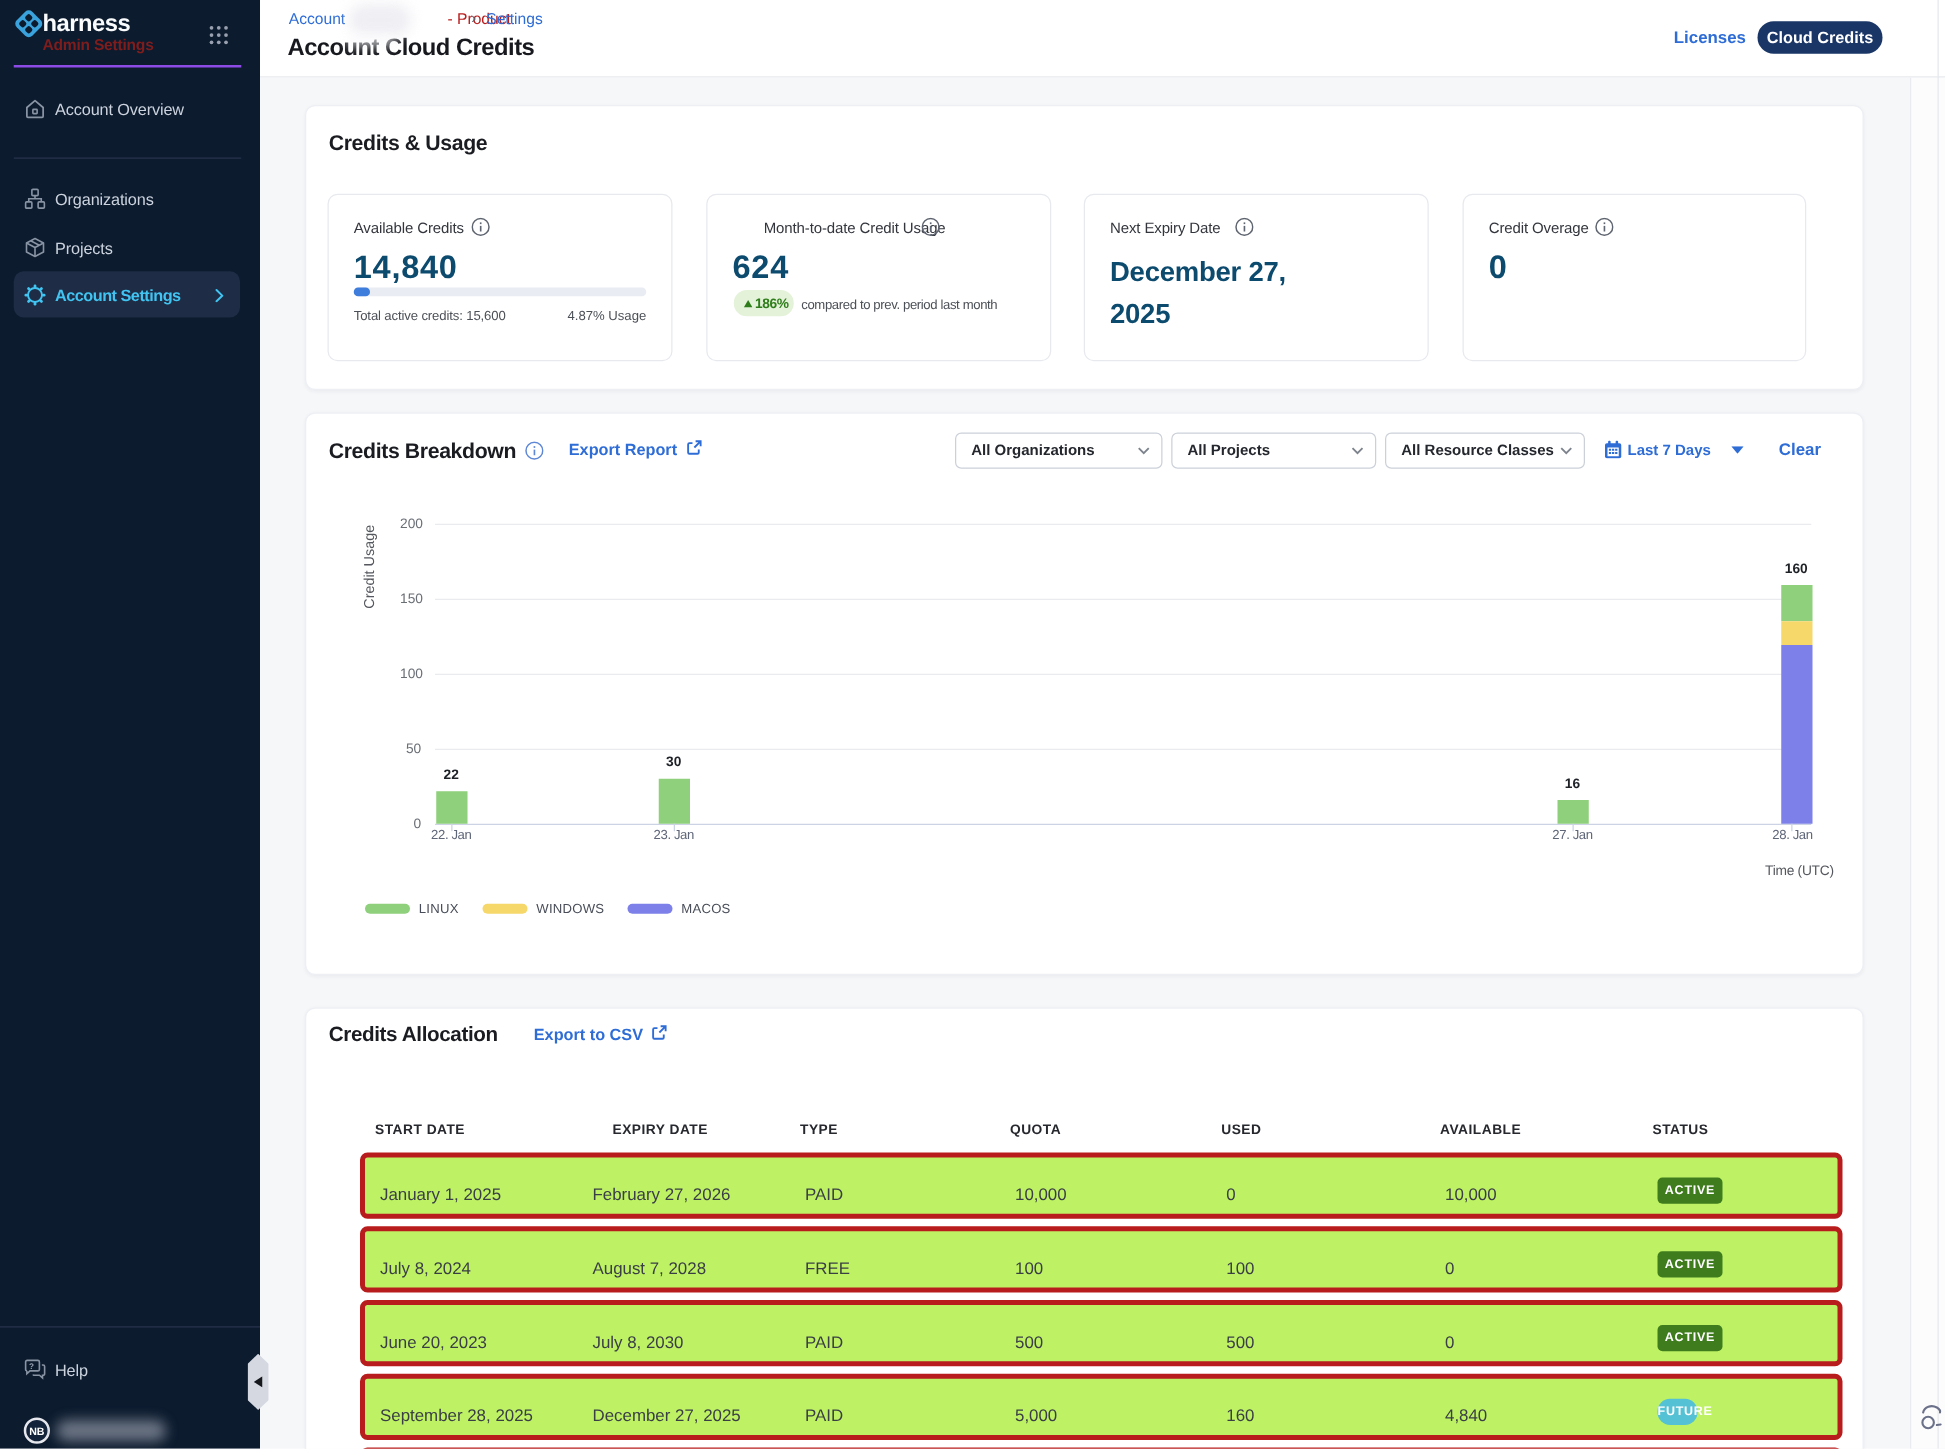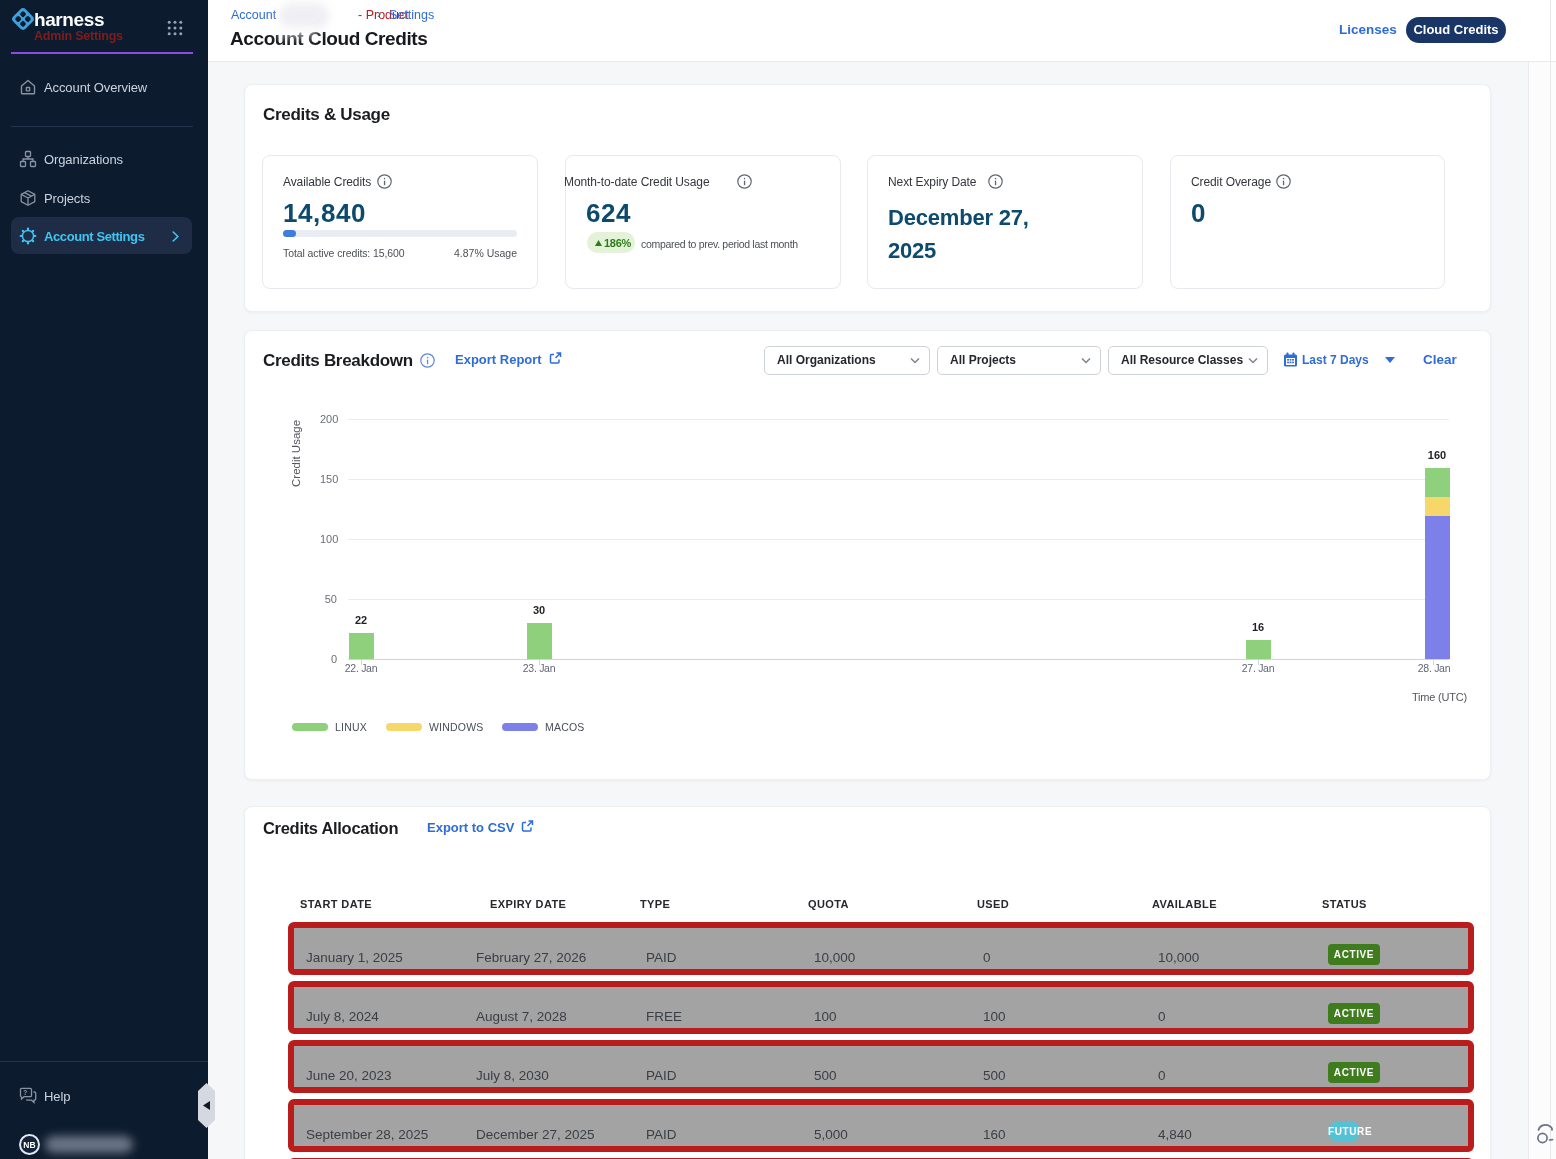--- a/index.html
+++ b/index.html
@@ -17,21 +17,21 @@
 .bigv { position:absolute; font-size:26px; font-weight:bold; color:#0c4a6e; line-height:1; letter-spacing:0.6px; }
 .lbl { position:absolute; font-size:12px; letter-spacing:-0.1px; color:#33363d; line-height:1; }
 .lnk { position:absolute; font-weight:bold; color:#2e6cd6; line-height:1; white-space:nowrap; }
 .dd { position:absolute; height:29px; background:#fff; border:1px solid #ccd1d9; border-radius:5px; font-size:12px; font-weight:bold; color:#24272d; line-height:27px; padding-left:12px; }
 .dd svg { position:absolute; right:9px; top:10px; }
 .bar { position:absolute; }
 .axlbl { position:absolute; font-size:11px; color:#6a6e75; line-height:1; }
 .blbl { position:absolute; font-size:11px; font-weight:bold; color:#1e2126; line-height:1; transform:translateX(-50%); }
 .gline { position:absolute; height:1px; background:#eaebef; }
 .th { position:absolute; font-size:11px; font-weight:bold; color:#26282e; letter-spacing:0.4px; line-height:1; }
-.row { position:absolute; left:288px; width:1186px; height:53px; background:#a3a3a3; border:6px solid #b91c1c; border-radius:6px; }
+.row { position:absolute; left:288px; width:1186px; height:53px; background:#bef264; border:4px solid #b91c1c; border-radius:6px; }
 .td { position:absolute; font-size:13.5px; color:#3a3e45; line-height:1; top:23px; }
 .badge { position:absolute; height:21px; border-radius:4px; color:#fff; font-size:10px; font-weight:bold; letter-spacing:0.6px; line-height:21px; text-align:center; top:16px; left:1034px; }
 </style>
 </head>
 <body>
 
 <div class="abs" style="left:208px; top:62px; width:1348px; height:1097px; background:#f6f7f9;"></div>
 
 <div class="abs" style="left:1528px; top:62px; width:28px; height:1097px; background:#fcfcfd; border-left:1px solid #e9ebf0;"></div>
 
@@ -60,21 +60,21 @@
     <circle cx="7.5" cy="7.5" r="6.7" fill="none" stroke="#5f6570" stroke-width="1.2"></circle>
     <rect x="6.9" y="6.7" width="1.3" height="4.5" fill="#5f6570"></rect>
     <rect x="6.9" y="3.9" width="1.3" height="1.4" fill="#5f6570"></rect>
   </svg>
 <div class="bigv" style="left:283px; top:200px;">14,840</div>
 <div class="abs" style="left:283px; top:230px; width:234px; height:7px; background:#e9ecf2; border-radius:4px;"></div>
 <div class="abs" style="left:283px; top:230px; width:13px; height:7px; background:#3f7ddc; border-radius:4px;"></div>
 <div class="t" style="left:283px; top:248px; font-size:10.5px; letter-spacing:-0.1px; color:#4c5057;">Total active credits: 15,600</div>
 <div class="t" style="right:1039px; top:248px; font-size:10.5px; color:#4c5057;">4.87% Usage</div>
 
-<div class="lbl" style="left:564px; top:176px;">Month-to-date Credit Usage</div>
+<div class="lbl" style="left:611px; top:176px;">Month-to-date Credit Usage</div>
 <svg class="abs" style="left:737px; top:174px;" width="15" height="15" viewBox="0 0 15 15">
     <circle cx="7.5" cy="7.5" r="6.7" fill="none" stroke="#5f6570" stroke-width="1.2"></circle>
     <rect x="6.9" y="6.7" width="1.3" height="4.5" fill="#5f6570"></rect>
     <rect x="6.9" y="3.9" width="1.3" height="1.4" fill="#5f6570"></rect>
   </svg>
 <div class="bigv" style="left:586px; top:200px;">624</div>
 <div class="abs" style="left:587px; top:232px; width:48px; height:21px; background:#e3f2d8; border-radius:11px;"></div>
 <svg class="abs" style="left:595px; top:240px;" width="7" height="6">
     <polygon points="3.5,0 7,6 0,6" fill="#2f7d1a"></polygon>
   </svg>

